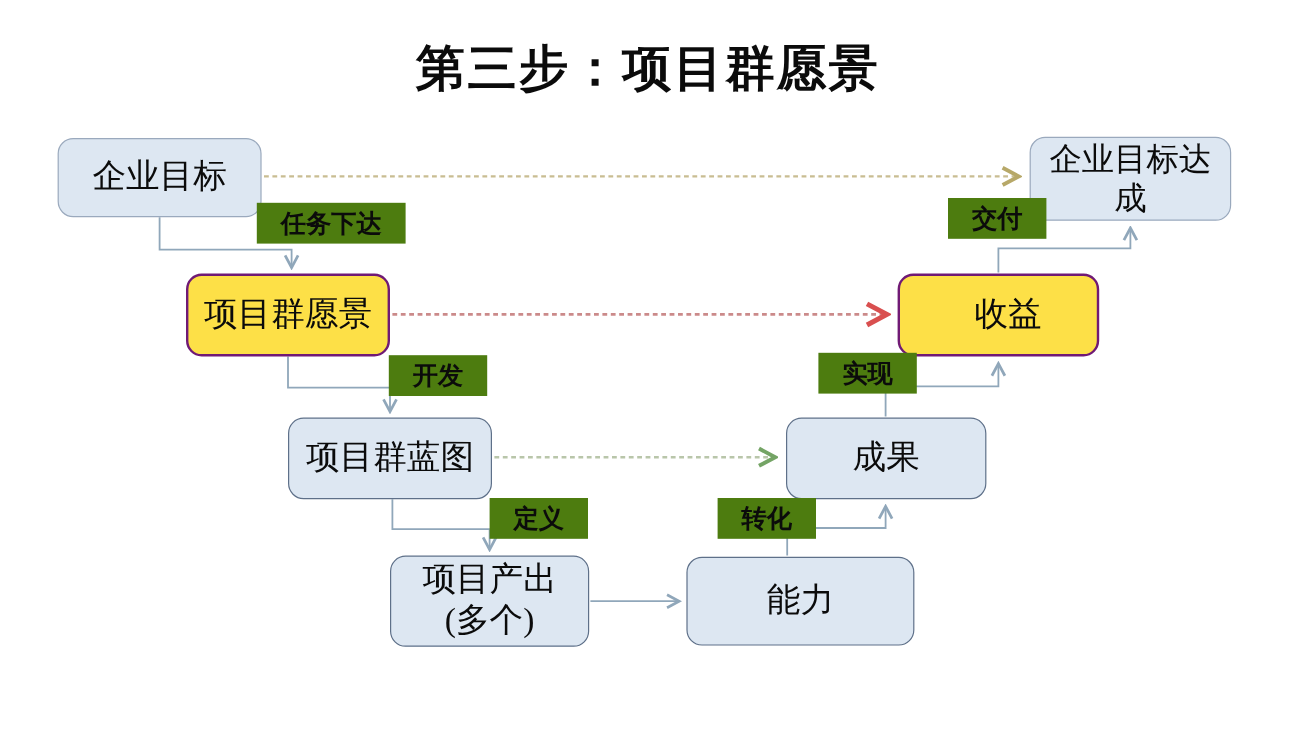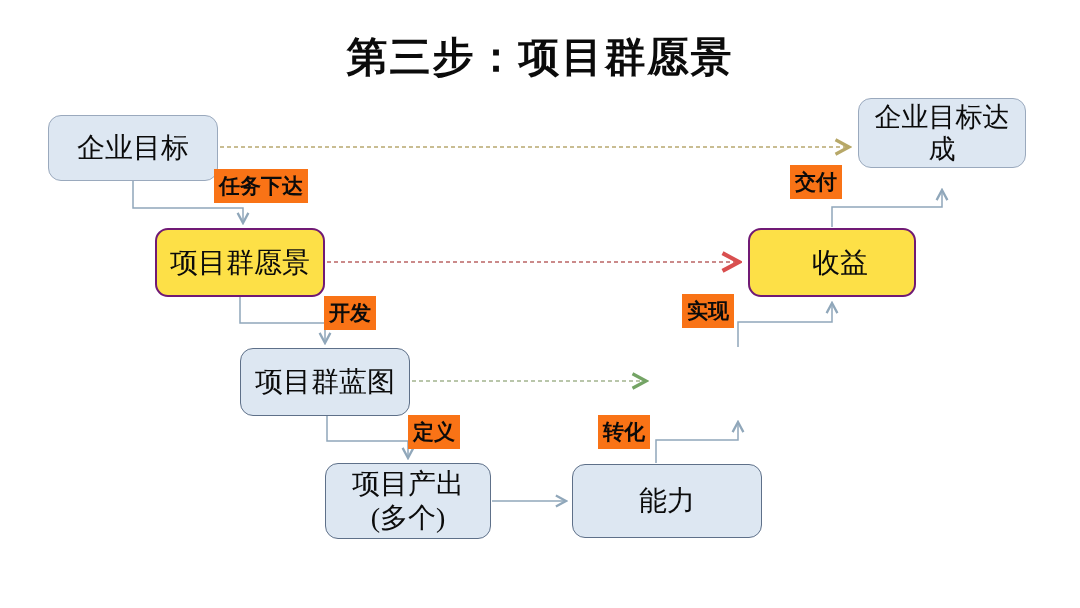--- a/index.html
+++ b/index.html
@@ -14,32 +14,32 @@
   svg.wires{position:absolute;left:0;top:0;width:1080px;height:608px;}
   .node{
     position:absolute;display:flex;align-items:center;justify-content:center;
     text-align:center;font-size:28px;color:#0b0b0b;line-height:1.2;
     border-radius:13px;box-sizing:border-box;
   }
   .node.light{background:#dde7f2;border:1.6px solid #5e7089;}
   .node.lighter{background:#dde7f2;border:1.6px solid #9aa9bd;}
   .node.green{background:#fde047;border:2px solid #701a75;}
   .edge-label{
-    position:absolute;background:#f97316;color:#0b0b0b;font-weight:bold;
-    font-size:21px;padding:3px 5px;white-space:nowrap;
+    position:absolute;background:#4d7c0f;color:#0b0b0b;font-weight:bold;
+    font-size:21px;padding:3px 20px;white-space:nowrap;
   }
   
   #n-enterprise-goal{left:48px;top:115px;width:170px;height:66px;text-align:right;}
   #n-program-vision{left:155px;top:228px;width:170px;height:69px;}
   #n-program-blueprint{left:240px;top:348px;width:170px;height:68px;}
   #n-project-output{left:325px;top:463px;width:166px;height:76px;flex-direction:column;}
   #n-capability{left:572px;top:464px;width:190px;height:74px;}
   #n-outcome{left:655px;top:348px;width:167px;height:68px;}
   #n-benefit{left:748px;top:228px;width:168px;height:69px;padding-left:16px;}
-  #n-goal-achieved{left:858px;top:98px;width:168px;height:70px;font-size:27px;padding:0 8px;}
+  #n-goal-achieved{left:858px;top:114px;width:168px;height:70px;font-size:27px;padding:0 8px;}
   
   #l-task{left:214px;top:169px;}
   #l-develop{left:324px;top:296px;}
   #l-define{left:408px;top:415px;}
   #l-transform{left:598px;top:415px;text-align:right;}
   #l-realize{left:682px;top:294px;text-align:center;}
   #l-deliver{left:790px;top:165px;}
 </style>
 </head>
 <body>
@@ -113,20 +113,23 @@
   </div>
 
   <div id="n-program-blueprint" class="node light">
     <span>项目群蓝图</span>
   </div>
 
   <div id="n-capability" class="node light">
     <span>能力</span>
   </div>
 
+  <div id="n-outcome" class="node light">
+    <span>成果</span>
+  </div>
 
   <div id="n-benefit" class="node green">
     <span>收益</span>
   </div>
 
   <div id="n-goal-achieved" class="node lighter">
     <span>企业目标达成</span>
   </div>
 
   <div id="l-task" class="edge-label">任务下达</div>

